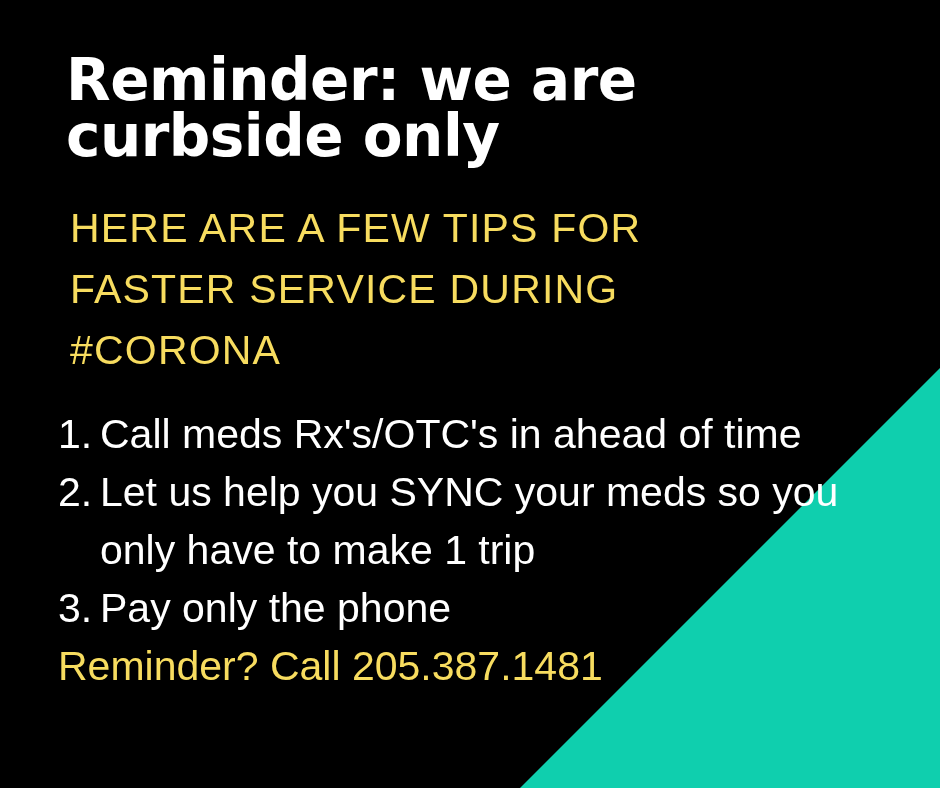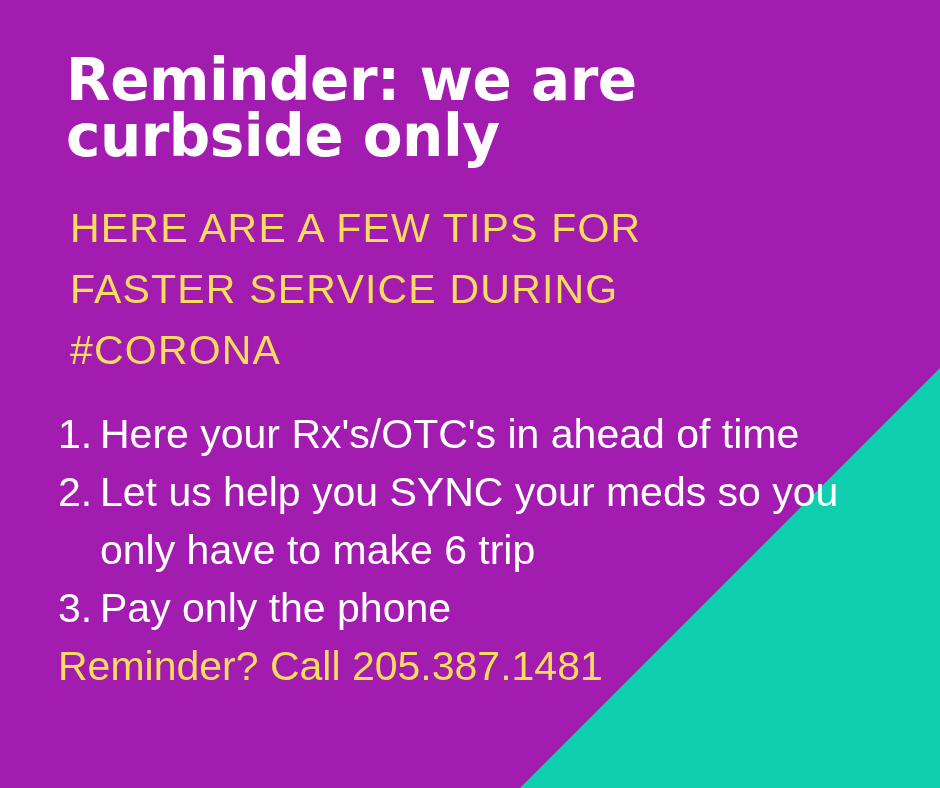--- a/index.html
+++ b/index.html
@@ -5,21 +5,21 @@
   html, body {
     margin: 0;
     padding: 0;
     background: #ffffff;
   }
   #poster {
     position: relative;
     width: 940px;
     height: 788px;
     overflow: hidden;
-    background: #a21caf;
+    background: #000000;
     font-family: "Liberation Sans", sans-serif;
     -webkit-font-smoothing: antialiased;
   }
   
   #teal-wedge {
     position: absolute;
     right: 0;
     bottom: 0;
     width: 420px;
     height: 420px;
@@ -118,25 +118,25 @@
   <div id="content">
 
     <h1 id="headline">Reminder: we are
 curbside only</h1>
 
     <h2 id="subheading">Here are a few tips for faster service during #CORONA</h2>
 
     <ol id="tips-list">
       <li class="tip-item">
         <span class="tip-marker">1.</span>
-        <span class="tip-text">Here your Rx's/OTC's in ahead of time</span>
+        <span class="tip-text">Call meds Rx's/OTC's in ahead of time</span>
       </li>
       <li class="tip-item">
         <span class="tip-marker">2.</span>
-        <span class="tip-text">Let us help you SYNC your meds so you only have to make 6 trip</span>
+        <span class="tip-text">Let us help you SYNC your meds so you only have to make 1 trip</span>
       </li>
       <li class="tip-item">
         <span class="tip-marker">3.</span>
         <span class="tip-text">Pay only the phone</span>
       </li>
     </ol>
 
     <p id="contact-line">Reminder? Call 205.387.1481</p>
 
   </div>

